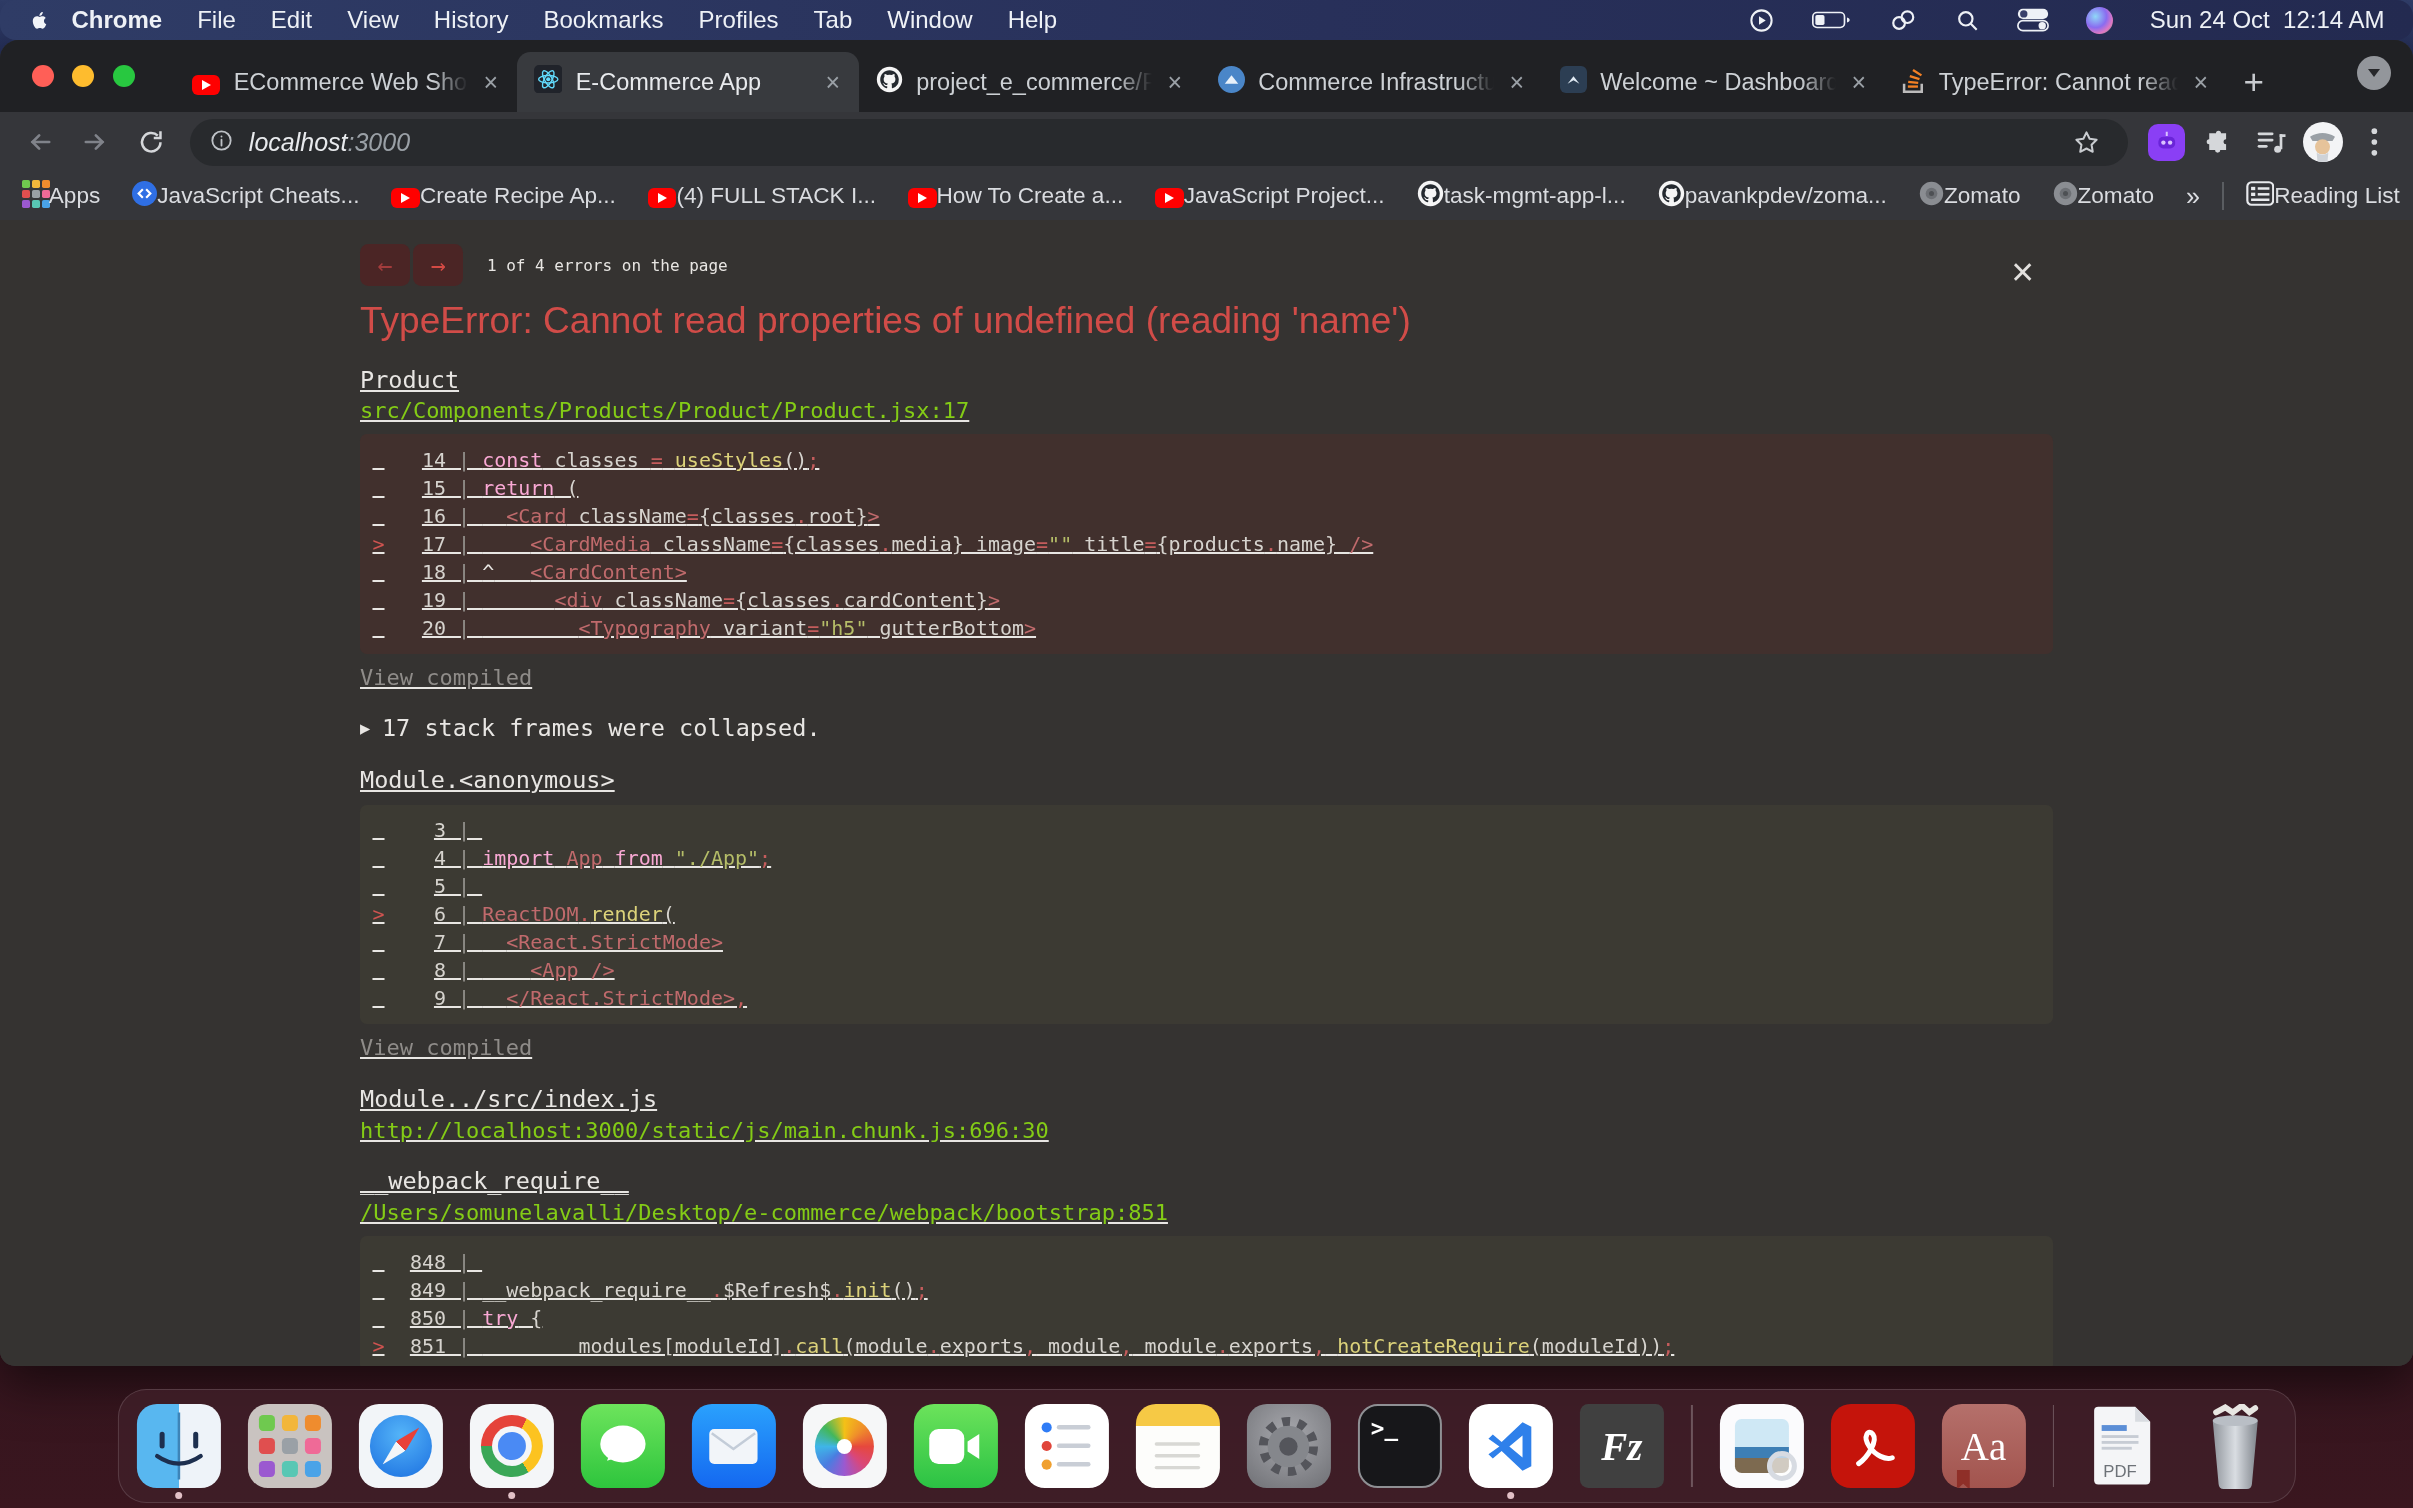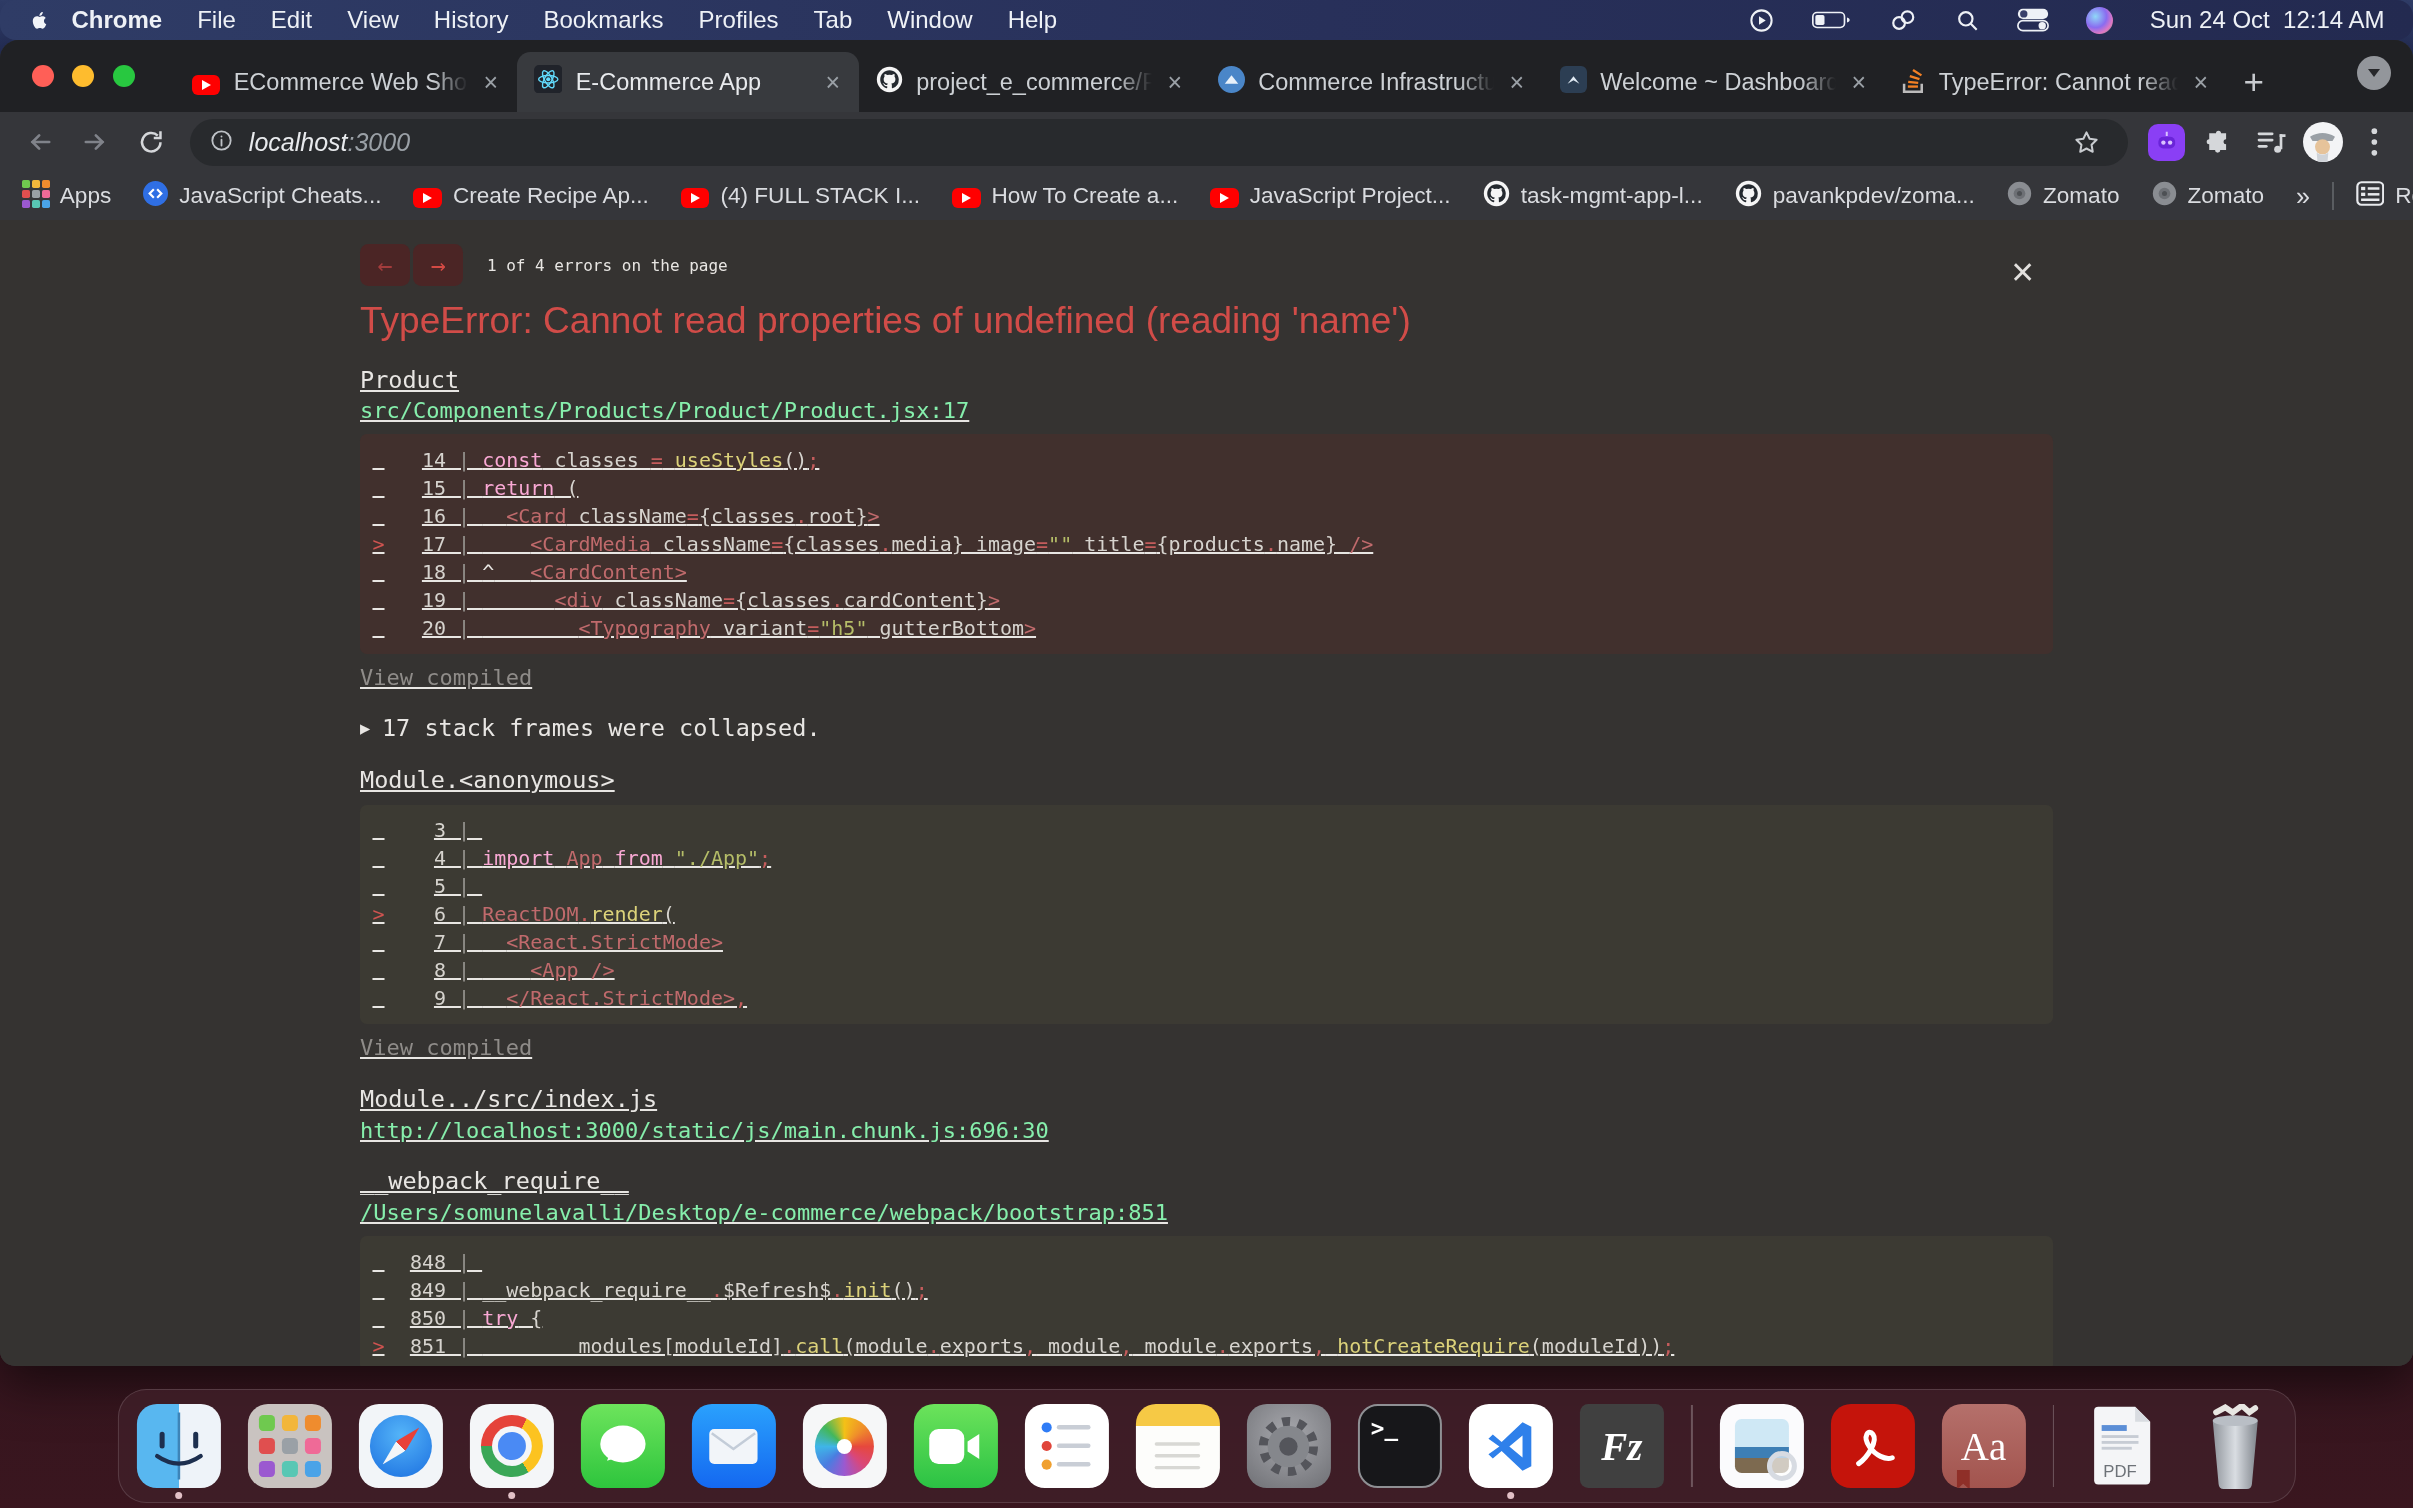--- a/index.html
+++ b/index.html
@@ -39,40 +39,40 @@
   
   .toolbar{height:60px;background:#35363a;display:flex;align-items:center;padding:0 15px;gap:6.7px;}
   .navbtn{width:49px;height:49px;display:flex;align-items:center;justify-content:center;border-radius:50%;}
   .urlpill{flex:1;height:47px;background:#282a2d;border-radius:23.5px;display:flex;align-items:center;padding:0 18.4px;gap:15px;margin:0 8.4px;}
   .urltext{font-size:25px;color:#e8eaed;font-style:italic;}
   .urltext .port{color:#9aa0a6;}
   .pill-spacer{flex:1;}
   .tb-icon{width:47px;height:47px;display:flex;align-items:center;justify-content:center;}
   
   .bookbar{height:48px;background:#35363a;display:flex;align-items:center;padding:0 22px;gap:32px;font-size:22.6px;color:#dadce0;}
-  .bm{display:flex;align-items:center;gap:11px;white-space:nowrap;}
+  .bm{display:flex;align-items:center;white-space:nowrap;}
   .bm-right{margin-left:auto;display:flex;align-items:center;gap:22px;}
   .bm-divider{width:1.7px;height:28.5px;background:#5a5d61;}
   .chev{color:#dadce0;font-size:25px;}
   .apps-grid{width:8.4px;height:8.4px;border-radius:1.7px;background:#6fc94f;display:inline-block;margin:0 18.4px 18.4px 0;
     box-shadow:10px 0 0 #f2b63b,20px 0 0 #ef8c2e,0 10px 0 #e04f4f,10px 10px 0 #9aa0a6,20px 10px 0 #ef6a97,0 20px 0 #9b59d0,10px 20px 0 #58c7b4,20px 20px 0 #4aa3e8;}
   
   .content{flex:1;position:relative;background:#353331;overflow:hidden;}
   .overlay{position:absolute;inset:0;padding:25px 360px 0 360px;font-family:"DejaVu Sans Mono", monospace;color:#e8e6e3;}
   .nav-row{display:flex;align-items:center;height:40px;gap:23.5px;}
   .nav-btns{display:flex;gap:3.4px;}
   .nav-btn{width:50px;height:42px;border-radius:8.4px;background:#4b2525;display:flex;align-items:center;justify-content:center;font-size:25px;}
   .nav-btn.prev{color:#a33c3c;}
   .nav-btn.next{color:#d44a44;}
   .counter{font-size:16px;}
   .close-btn{position:absolute;top:32px;right:379px;font-size:39px;color:#e3e1de;font-family:"Liberation Sans",sans-serif;line-height:1;}
   .err-title{margin-top:15px;font-family:"Liberation Sans",sans-serif;font-size:37px;line-height:42px;color:#d14c48;font-weight:400;}
   .frame{margin-top:23.5px;text-decoration:underline;}
   .frame-fn{font-size:23.5px;line-height:28.5px;color:#e8e6e3;white-space:pre;}
-  .frame-loc{margin-top:3.4px;font-size:22px;line-height:27px;color:#86efac;white-space:pre;}
+  .frame-loc{margin-top:3.4px;font-size:22px;line-height:27px;color:#84cc16;white-space:pre;}
   .codeblock{margin-top:10px;background:#3c3a33;border-radius:6.7px;padding:11.7px 0;font-size:20px;line-height:28px;color:#d6d3ce;}
   .codeblock.error{background:#41302d;}
   .cline{display:flex;white-space:pre;}
   .cmark{width:37px;text-align:center;color:#cf5350;flex:none;}
   .cnum{width:49px;text-align:right;color:#d6d3ce;flex:none;}
   .cpipe{color:#96938f;flex:none;}
   .tk-kw{color:#f9a8d4;} .tk-tag{color:#c06a6c;} .tk-op{color:#c45c5c;}
   .tk-str{color:#b5bd68;} .tk-fn{color:#dcd27a;} .tk-pl{color:#d6d3ce;} .tk-caret{color:#e9e7e4;}
   .view-link{margin-top:10px;font-size:22px;line-height:27px;color:#8f8c89;cursor:pointer;}
   .collapsed{margin-top:23.5px;font-size:23.5px;line-height:28.5px;color:#e8e6e3;display:flex;align-items:center;gap:11.7px;}

